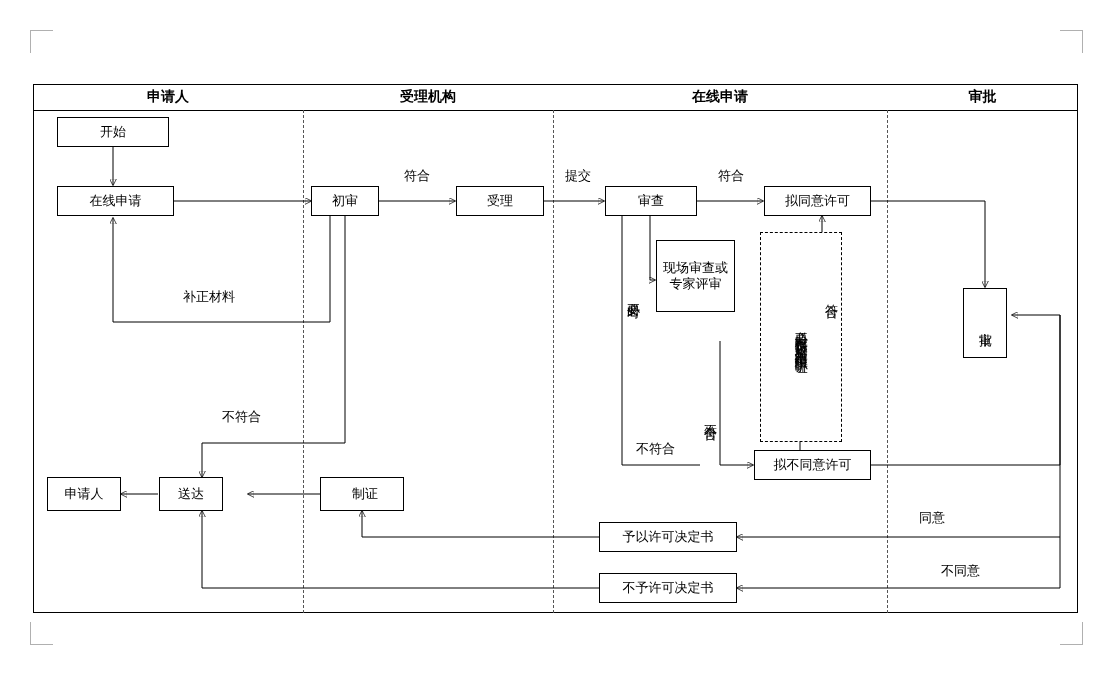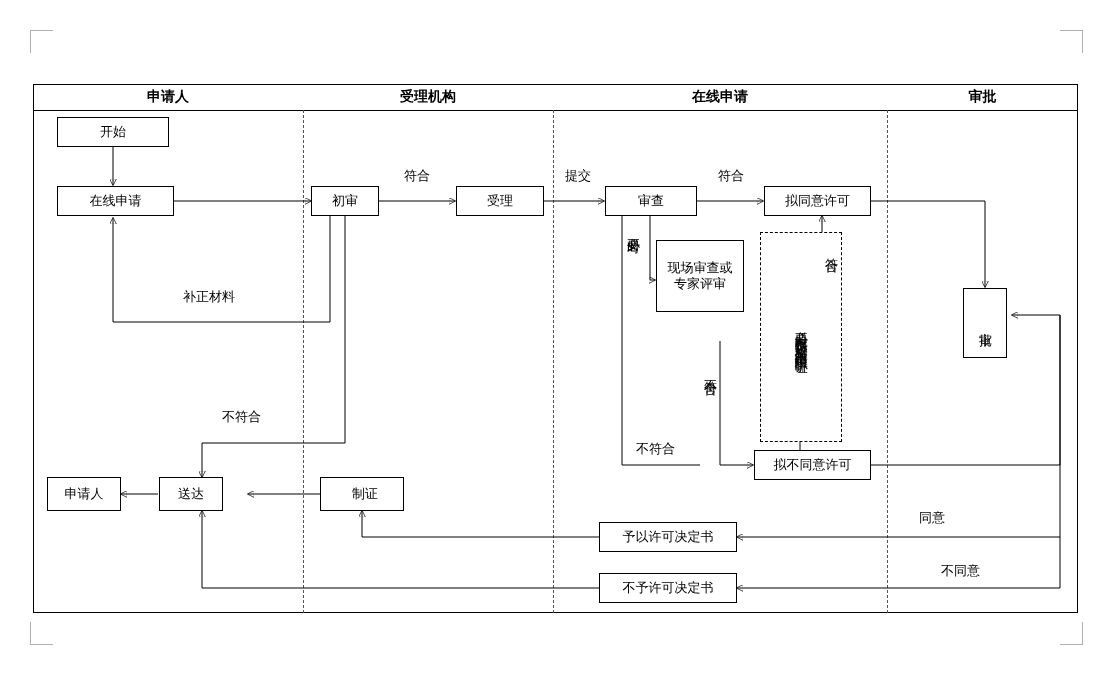--- a/index.html
+++ b/index.html
@@ -113,20 +113,21 @@
     text-orientation: upright;
     letter-spacing: 2px;
     line-height: 1.2;
     padding: 2px;
   }
   .lbl {
     position: absolute;
     font-size: 13px;
     font-family: "Liberation Serif", serif;
     white-space: nowrap;
+    text-align: right;
   }
   .lbl.vert {
     writing-mode: vertical-rl;
     text-orientation: upright;
     white-space: normal;
     letter-spacing: 1px;
     line-height: 1.1;
   }
   svg#wires {
     position: absolute;
@@ -210,21 +211,21 @@
     <path d="M 345 216 L 345 443 L 202 443 L 202 477" marker-end="url(#arrow)"></path>
 
     <path d="M 330 216 L 330 322 L 113 322 L 113 218" marker-end="url(#arrow)"></path>
   </svg>
 
   <div class="box" style="left:57px; top:117px; width:112px; height:30px;">开始</div>
   <div class="box" style="left:57px; top:186px; width:117px; height:30px;">在线申请</div>
   <div class="box" style="left:311px; top:186px; width:68px; height:30px;">初审</div>
   <div class="box" style="left:456px; top:186px; width:88px; height:30px;">受理</div>
   <div class="box" style="left:605px; top:186px; width:92px; height:30px;">审查</div>
-  <div class="box" style="left:656px; top:240px; width:88px; height:72px; padding:3px 5px;">现场审查或专家评审</div>
+  <div class="box" style="left:656px; top:240px; width:79px; height:72px; padding:3px 5px;">现场审查或专家评审</div>
   <div class="dashbox" style="left:760px; top:232px; width:82px; height:210px;">必要时根据行政相对人申请组织听证</div>
   <div class="box" style="left:764px; top:186px; width:107px; height:30px;">拟同意许可</div>
   <div class="box" style="left:754px; top:450px; width:117px; height:30px;">拟不同意许可</div>
   <div class="box vert" style="left:963px; top:288px; width:44px; height:70px;">审批</div>
   <div class="box" style="left:47px; top:477px; width:74px; height:34px;">申请人</div>
   <div class="box" style="left:159px; top:477px; width:64px; height:34px;">送达</div>
   <div class="box" style="left:320px; top:477px; width:84px; height:34px;padding-left:8px;">制证</div>
   <div class="box" style="left:599px; top:573px; width:138px; height:30px;">不予许可决定书</div>
   <div class="box" style="left:599px; top:522px; width:138px; height:30px;">予以许可决定书</div>
 

